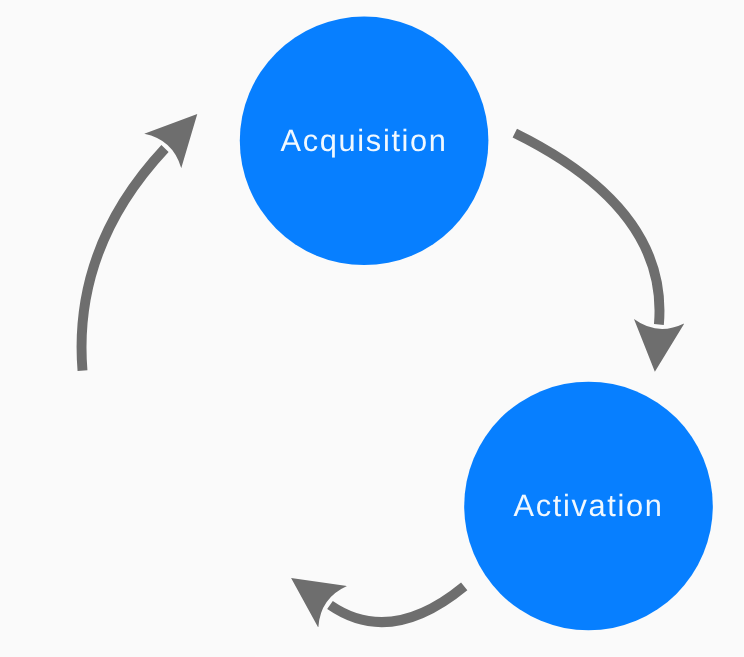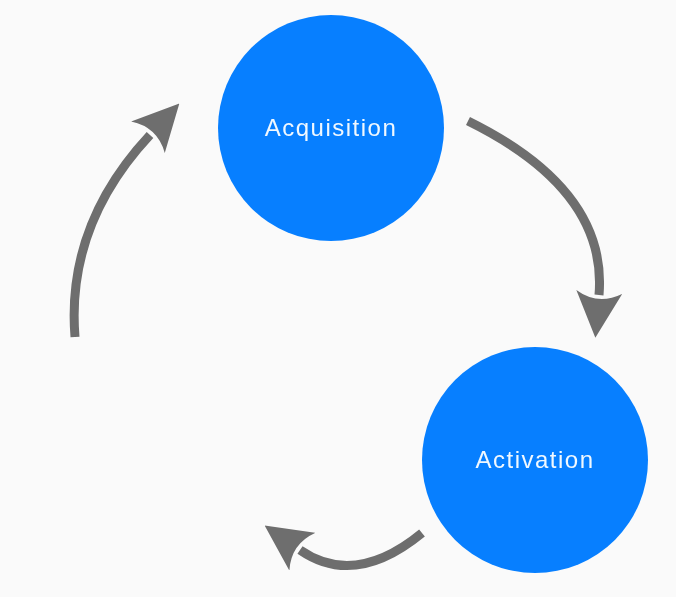--- a/index.html
+++ b/index.html
@@ -37,21 +37,21 @@
     height: 226px;
     border-radius: 50%;
     background: var(--node-color, #077fff);
     display: flex;
     align-items: center;
     justify-content: center;
     z-index: 2;
   }
   .node-label {
     color: var(--node-text-color, #f0f8ff);
-    font-size: 24px;
+    font-size: 28px;
     font-weight: 500;
     letter-spacing: 1.5px;
     white-space: nowrap;
   }
   .node-acquisition { left: 218px; top: 15px; }
   .node-activation  { left: 422px; top: 347px; text-align: right; }
   .node-expansion   { left: 22px;  top: 350px; }
 </style>
 </head>
 <body>

